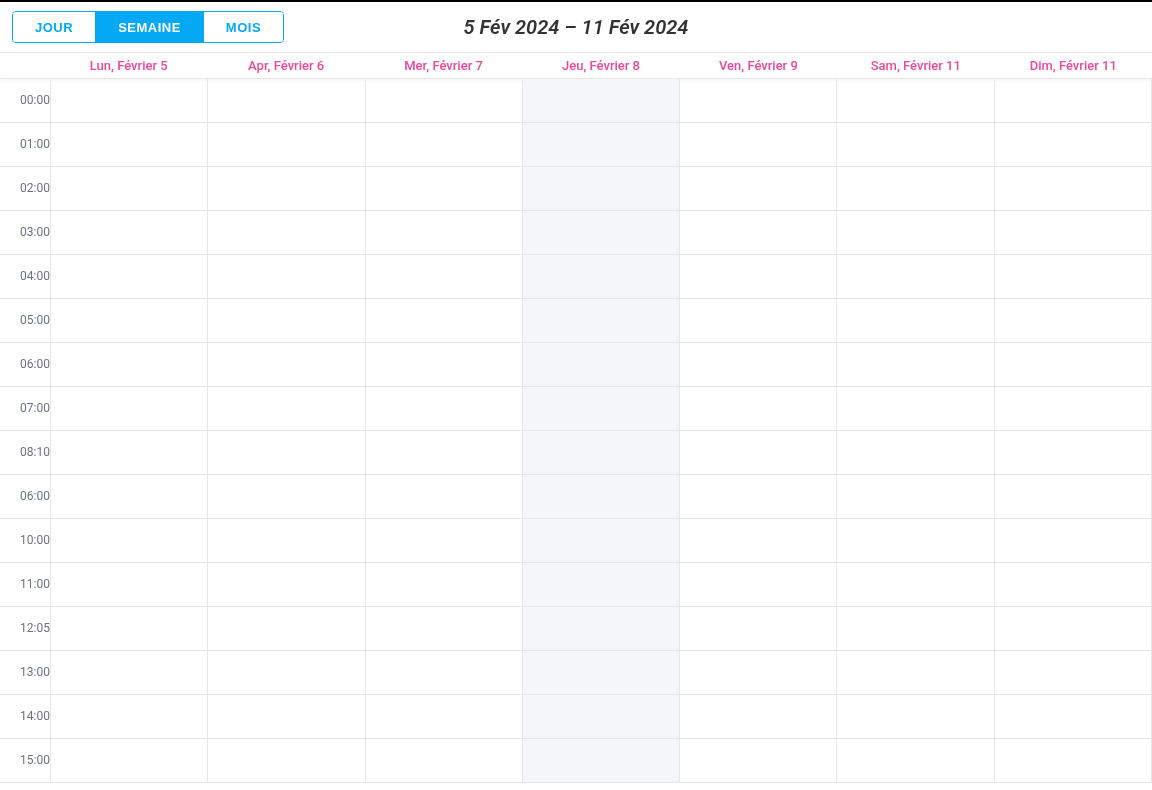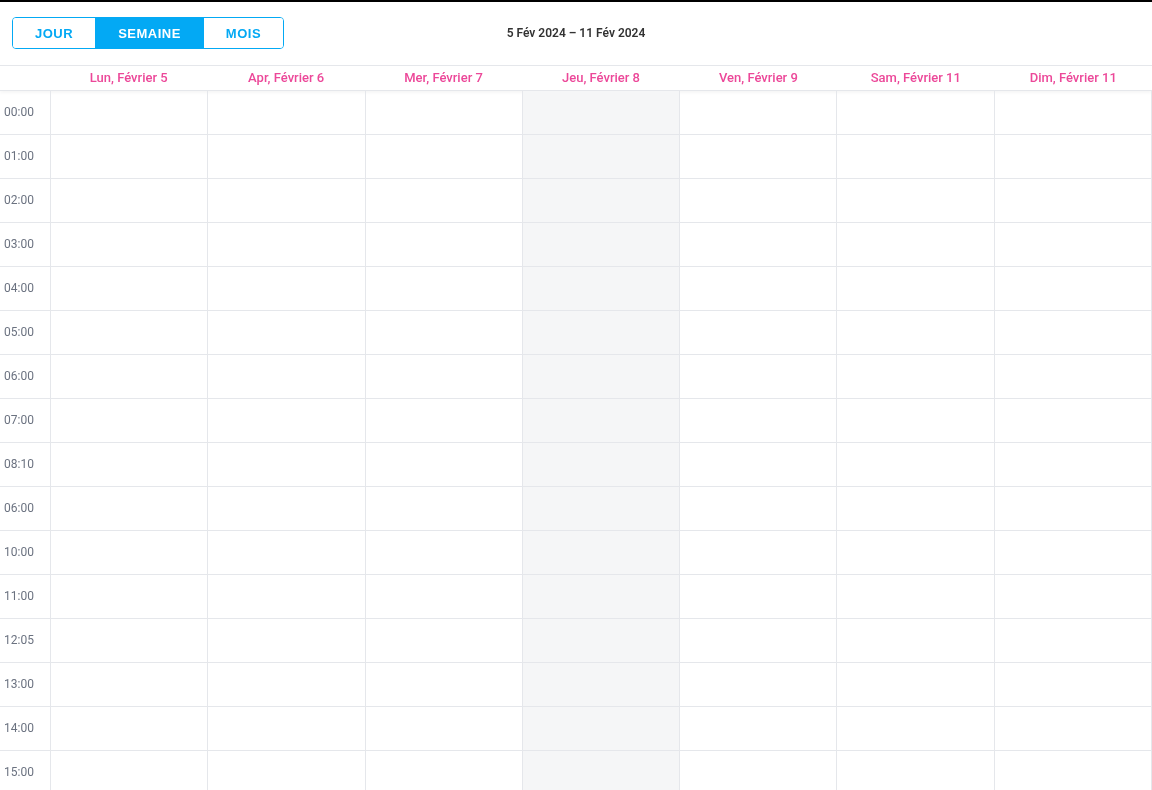--- a/index.html
+++ b/index.html
@@ -17,21 +17,21 @@
     display: flex;
     flex-direction: column;
     border-top: 2px solid #000;
   }
   
   .toolbar {
     position: relative;
     display: flex;
     align-items: center;
     justify-content: space-between;
-    height: 64px;
+    height: 51px;
     padding: 0 12px;
     border-bottom: 1px solid #e5e7eb;
   }
   .view-switch {
     display: inline-flex;
     border: 1px solid #03a9f4;
     border-radius: 4px;
     overflow: hidden;
     height: 32px;
   }
@@ -52,23 +52,24 @@
   }
   .view-switch button.active {
     background: #03a9f4;
     color: #fff;
     text-align: right;
   }
   .title {
     position: absolute;
     left: 50%;
     transform: translateX(-50%);
-    font-size: 12px;
+    font-size: 20px;
     font-weight: 600;
     color: #333;
+    font-style: italic;
   }
   .nav-right {
     display: inline-flex;
     align-items: center;
     gap: 4px;
   }
   .nav-btn {
     background: none;
     border: none;
     color: #03a9f4;
@@ -128,21 +129,21 @@
     flex: 0 0 50px;
   }
   .time-slot {
     height: 44px;
     border-bottom: 1px solid #e5e7eb;
     position: relative;
   }
   .time-label {
     position: absolute;
     top: 14px;
-    left: 4px;
+    left: 20px;
     font-size: 12px;
     color: #6b7280;
   }
   .day-columns {
     flex: 1 1 auto;
     display: flex;
   }
   .day-col {
     flex: 1 1 0;
     border-left: 1px solid #e5e7eb;

